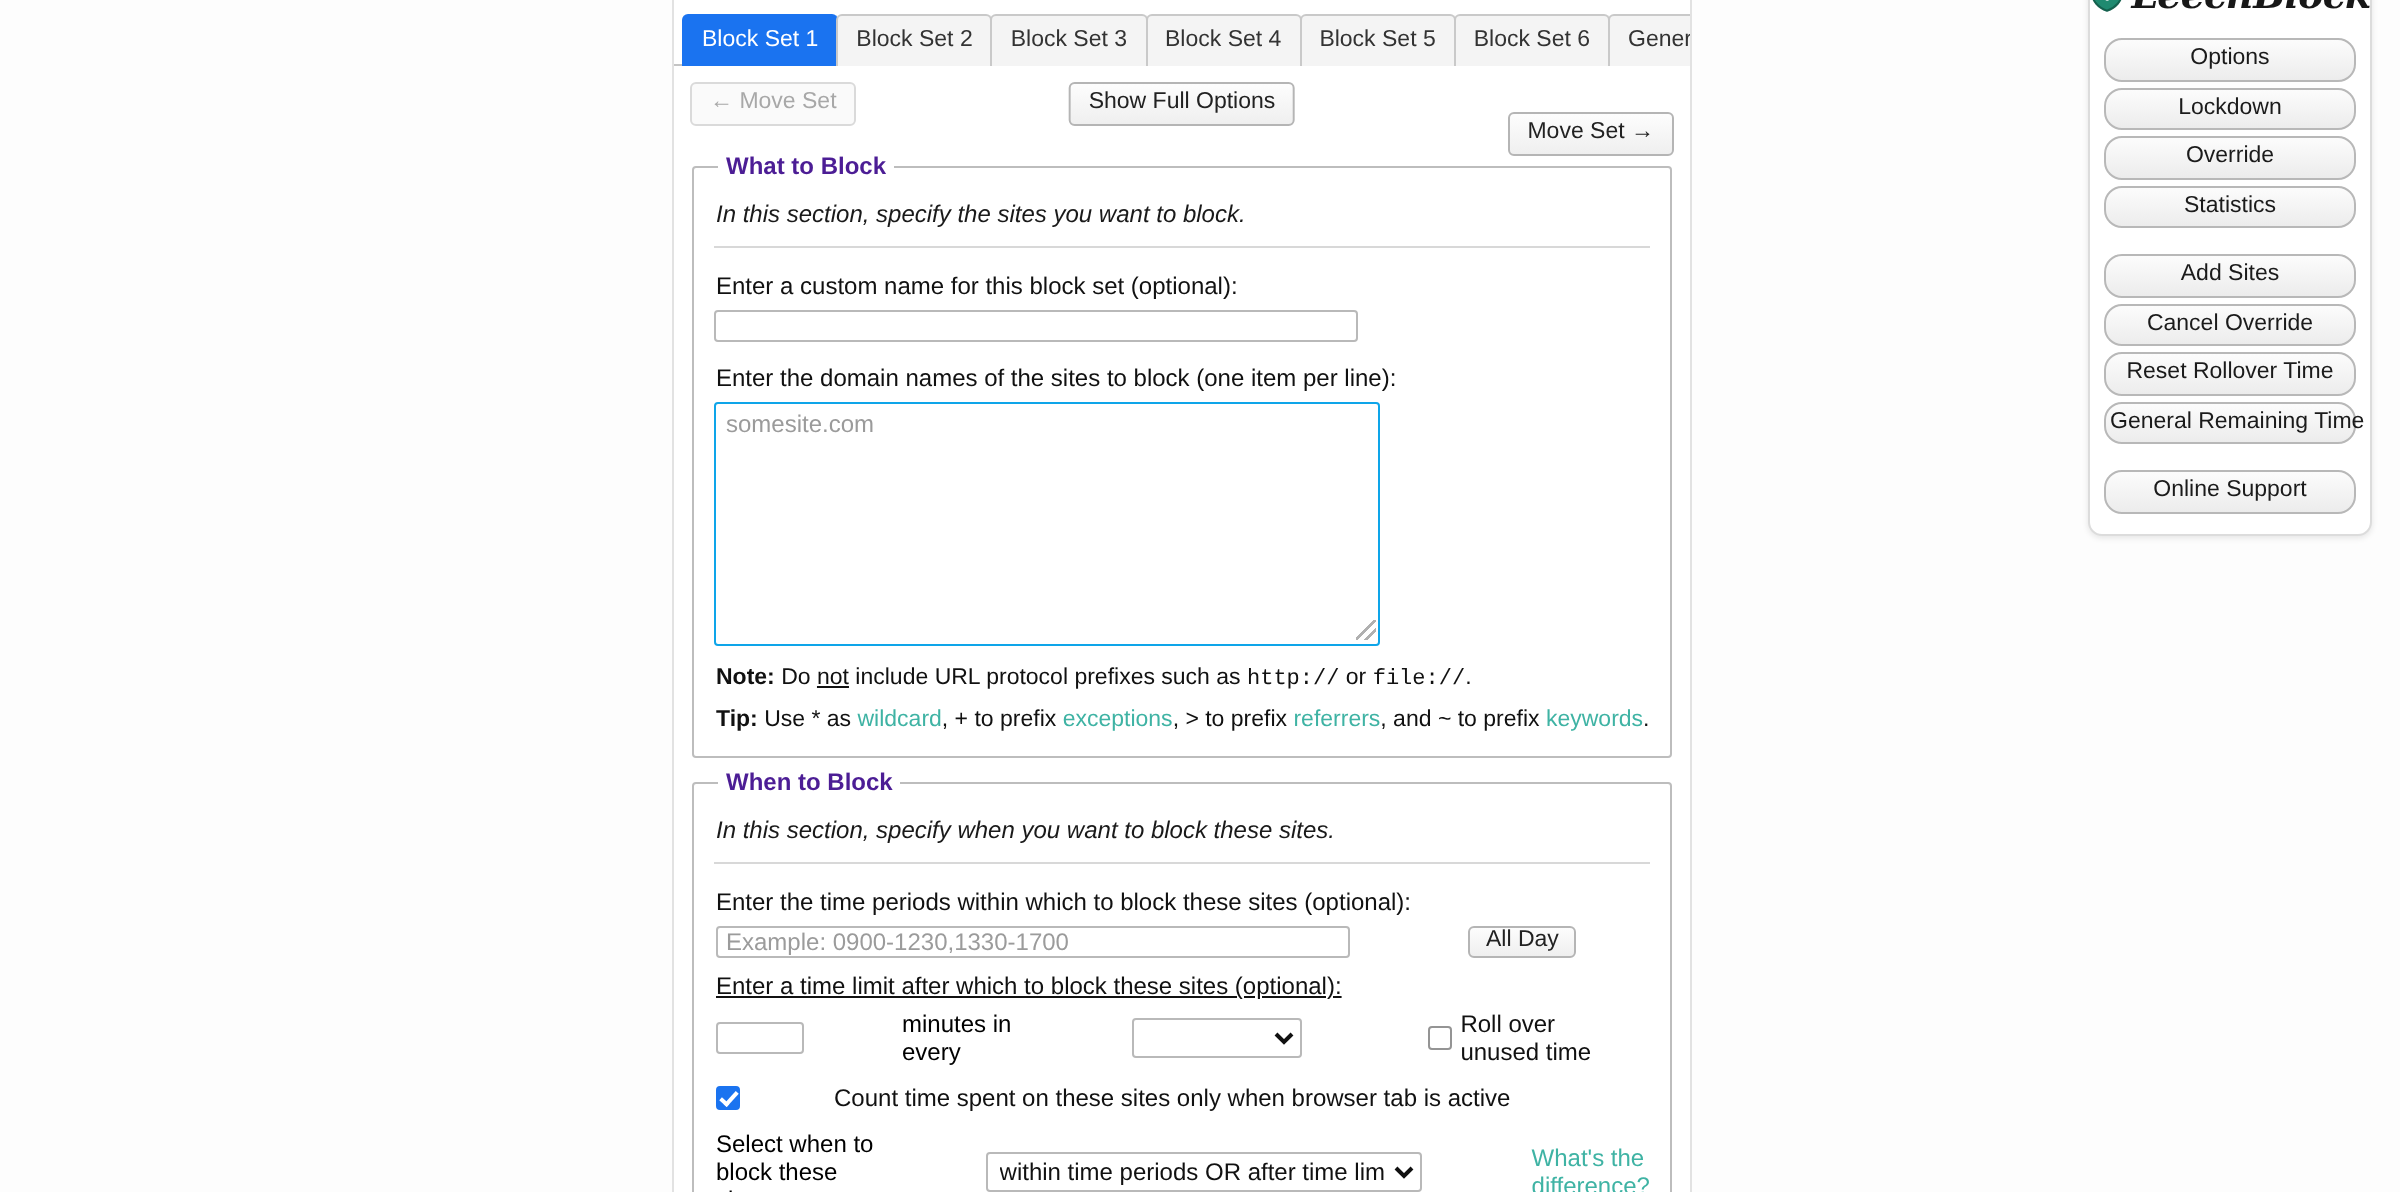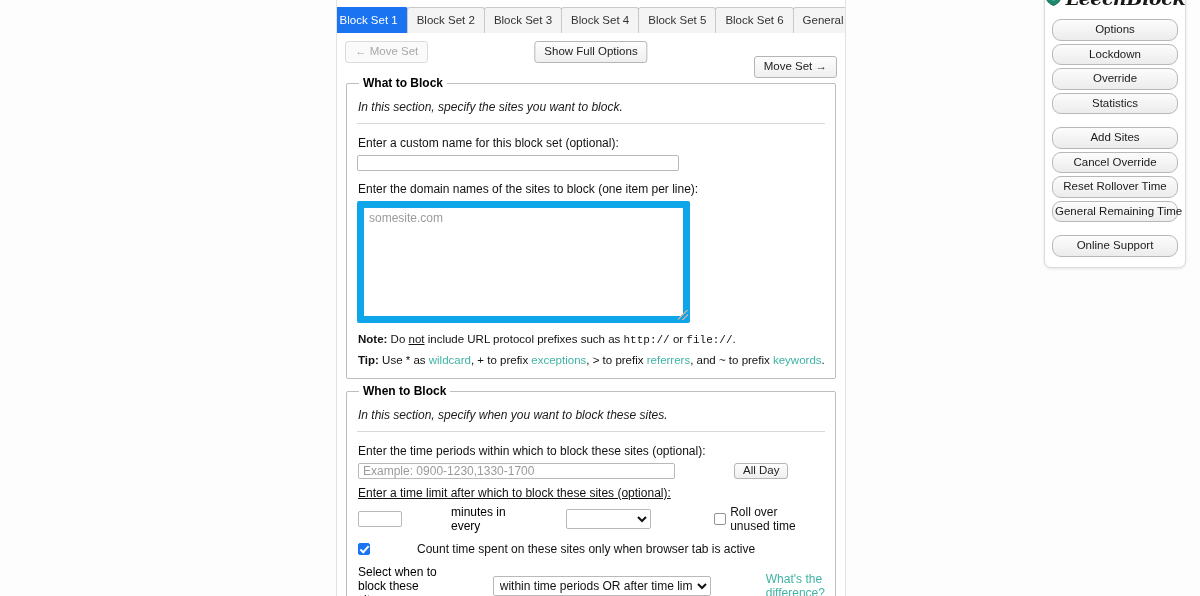--- a/index.html
+++ b/index.html
@@ -26,21 +26,20 @@
   }
 
   
   .tabbar {
     display: flex;
     align-items: flex-end;
     padding: 7px 4px 0 4px;
     border-bottom: 1px solid #c4c4c4;
     height: 33px;
     background: #fff;
-    justify-content: center;
   }
   .tab {
     font-size: 11.5px;
     line-height: 1;
     padding: 7px 9px 7px 9px;
     margin-right: -1px;
     border: 1px solid #c9c9c9;
     border-bottom: none;
     background: #f4f4f4;
     color: #333;
@@ -88,21 +87,21 @@
   
   fieldset.sec {
     margin: 5px 9px 0 9px;
     border: 1px solid #bdbdbd;
     border-radius: 2px;
     padding: 4px 10px 10px 10px;
   }
   fieldset.sec > legend {
     font-weight: bold;
     font-size: 12px;
-    color: #000000;
+    color: #4c1d95;
     padding: 0 4px;
     margin-left: 2px;
     margin-top: 36px;
   }
   .sec-intro {
     font-style: italic;
     font-size: 12px;
     color: #1a1a1a;
     margin: 6px 0 9px 1px;
   }
@@ -122,21 +121,21 @@
   }
   input.txt::placeholder { color: #9b9b9b; }
   .name-input { width: 322px; height: 16px; padding: 2px 4px; }
 
   .ta-wrap { position: relative; width: 333px; }
   textarea.ta {
     font-family: "Liberation Sans", sans-serif;
     font-size: 12px;
     width: 333px; height: 122px;
     padding: 3px 5px;
-    border: 7px solid #0ea5e9;
+    border: 1px solid #0ea5e9;
     border-radius: 2px;
     resize: none;
     outline: none;
     color: #111;
     background: #fff;
     display: block;
   }
   textarea.ta::placeholder { color: #9b9b9b; }
   .resize-grip {
     position: absolute; right: 2px; bottom: 3px;

